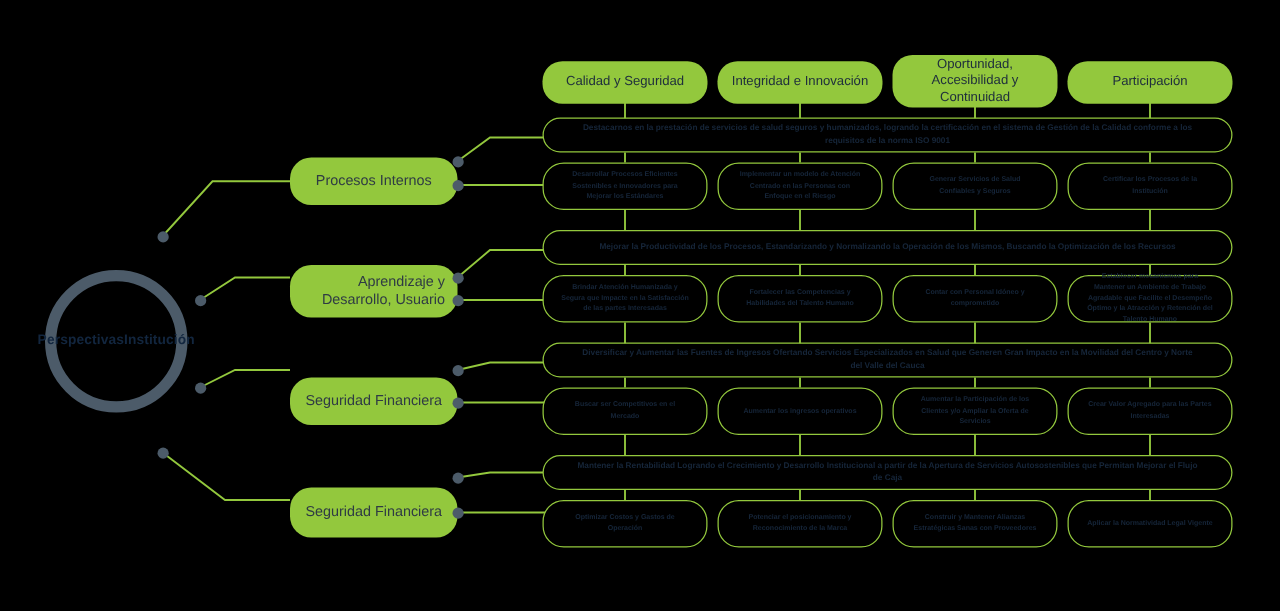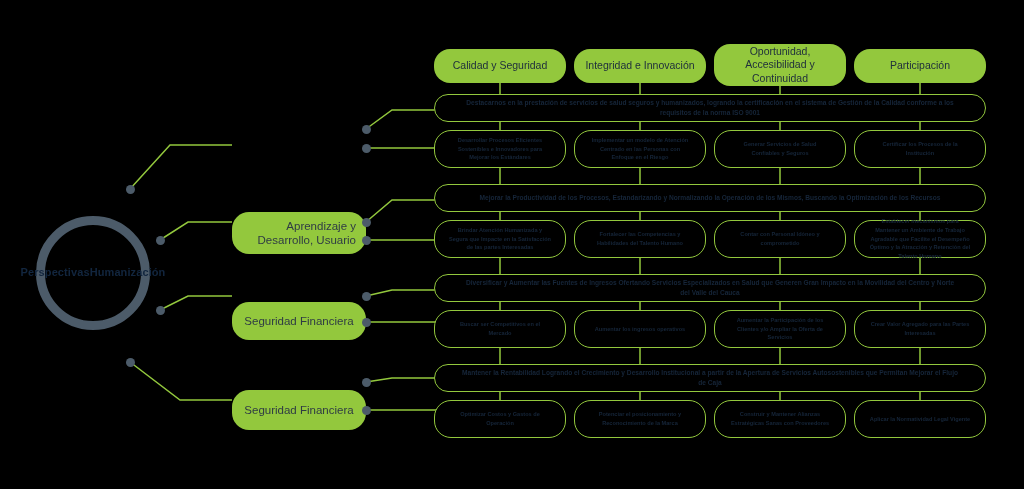--- a/index.html
+++ b/index.html
@@ -95,28 +95,29 @@
       <path d="M920,258 L920,276"></path>
         <path d="M920,302 L920,310"></path>
       <path d="M920,348 L920,366"></path>
         <path d="M920,392 L920,400"></path>
     </g>
   </svg>
 
   <div class="core-ring"></div>
   <div class="core-label">
     <span>Perspectivas</span>
-    <span>Humanización</span>
+    <span>Institución</span>
   </div>
 
   <div class="dot" style="left:126px;top:185px;"></div>
   <div class="dot" style="left:156px;top:236px;"></div>
   <div class="dot" style="left:156px;top:306px;"></div>
   <div class="dot" style="left:126px;top:358px;"></div>
 
+  <div class="persp" style="left:232px;top:126px;width:134px;height:38px;">Procesos Internos</div>
   <div class="persp" style="left:232px;top:212px;width:134px;height:42px;text-align:right;">Aprendizaje y Desarrollo, Usuario</div>
   <div class="persp" style="left:232px;top:302px;width:134px;height:38px;">Seguridad Financiera</div>
   <div class="persp" style="left:232px;top:390px;width:134px;height:40px;">Seguridad Financiera</div>
 
   <div class="dot" style="left:362px;top:125px;"></div>
   <div class="dot" style="left:362px;top:144px;"></div>
   <div class="dot" style="left:362px;top:218px;"></div>
   <div class="dot" style="left:362px;top:236px;"></div>
   <div class="dot" style="left:362px;top:292px;"></div>
   <div class="dot" style="left:362px;top:318px;"></div>

